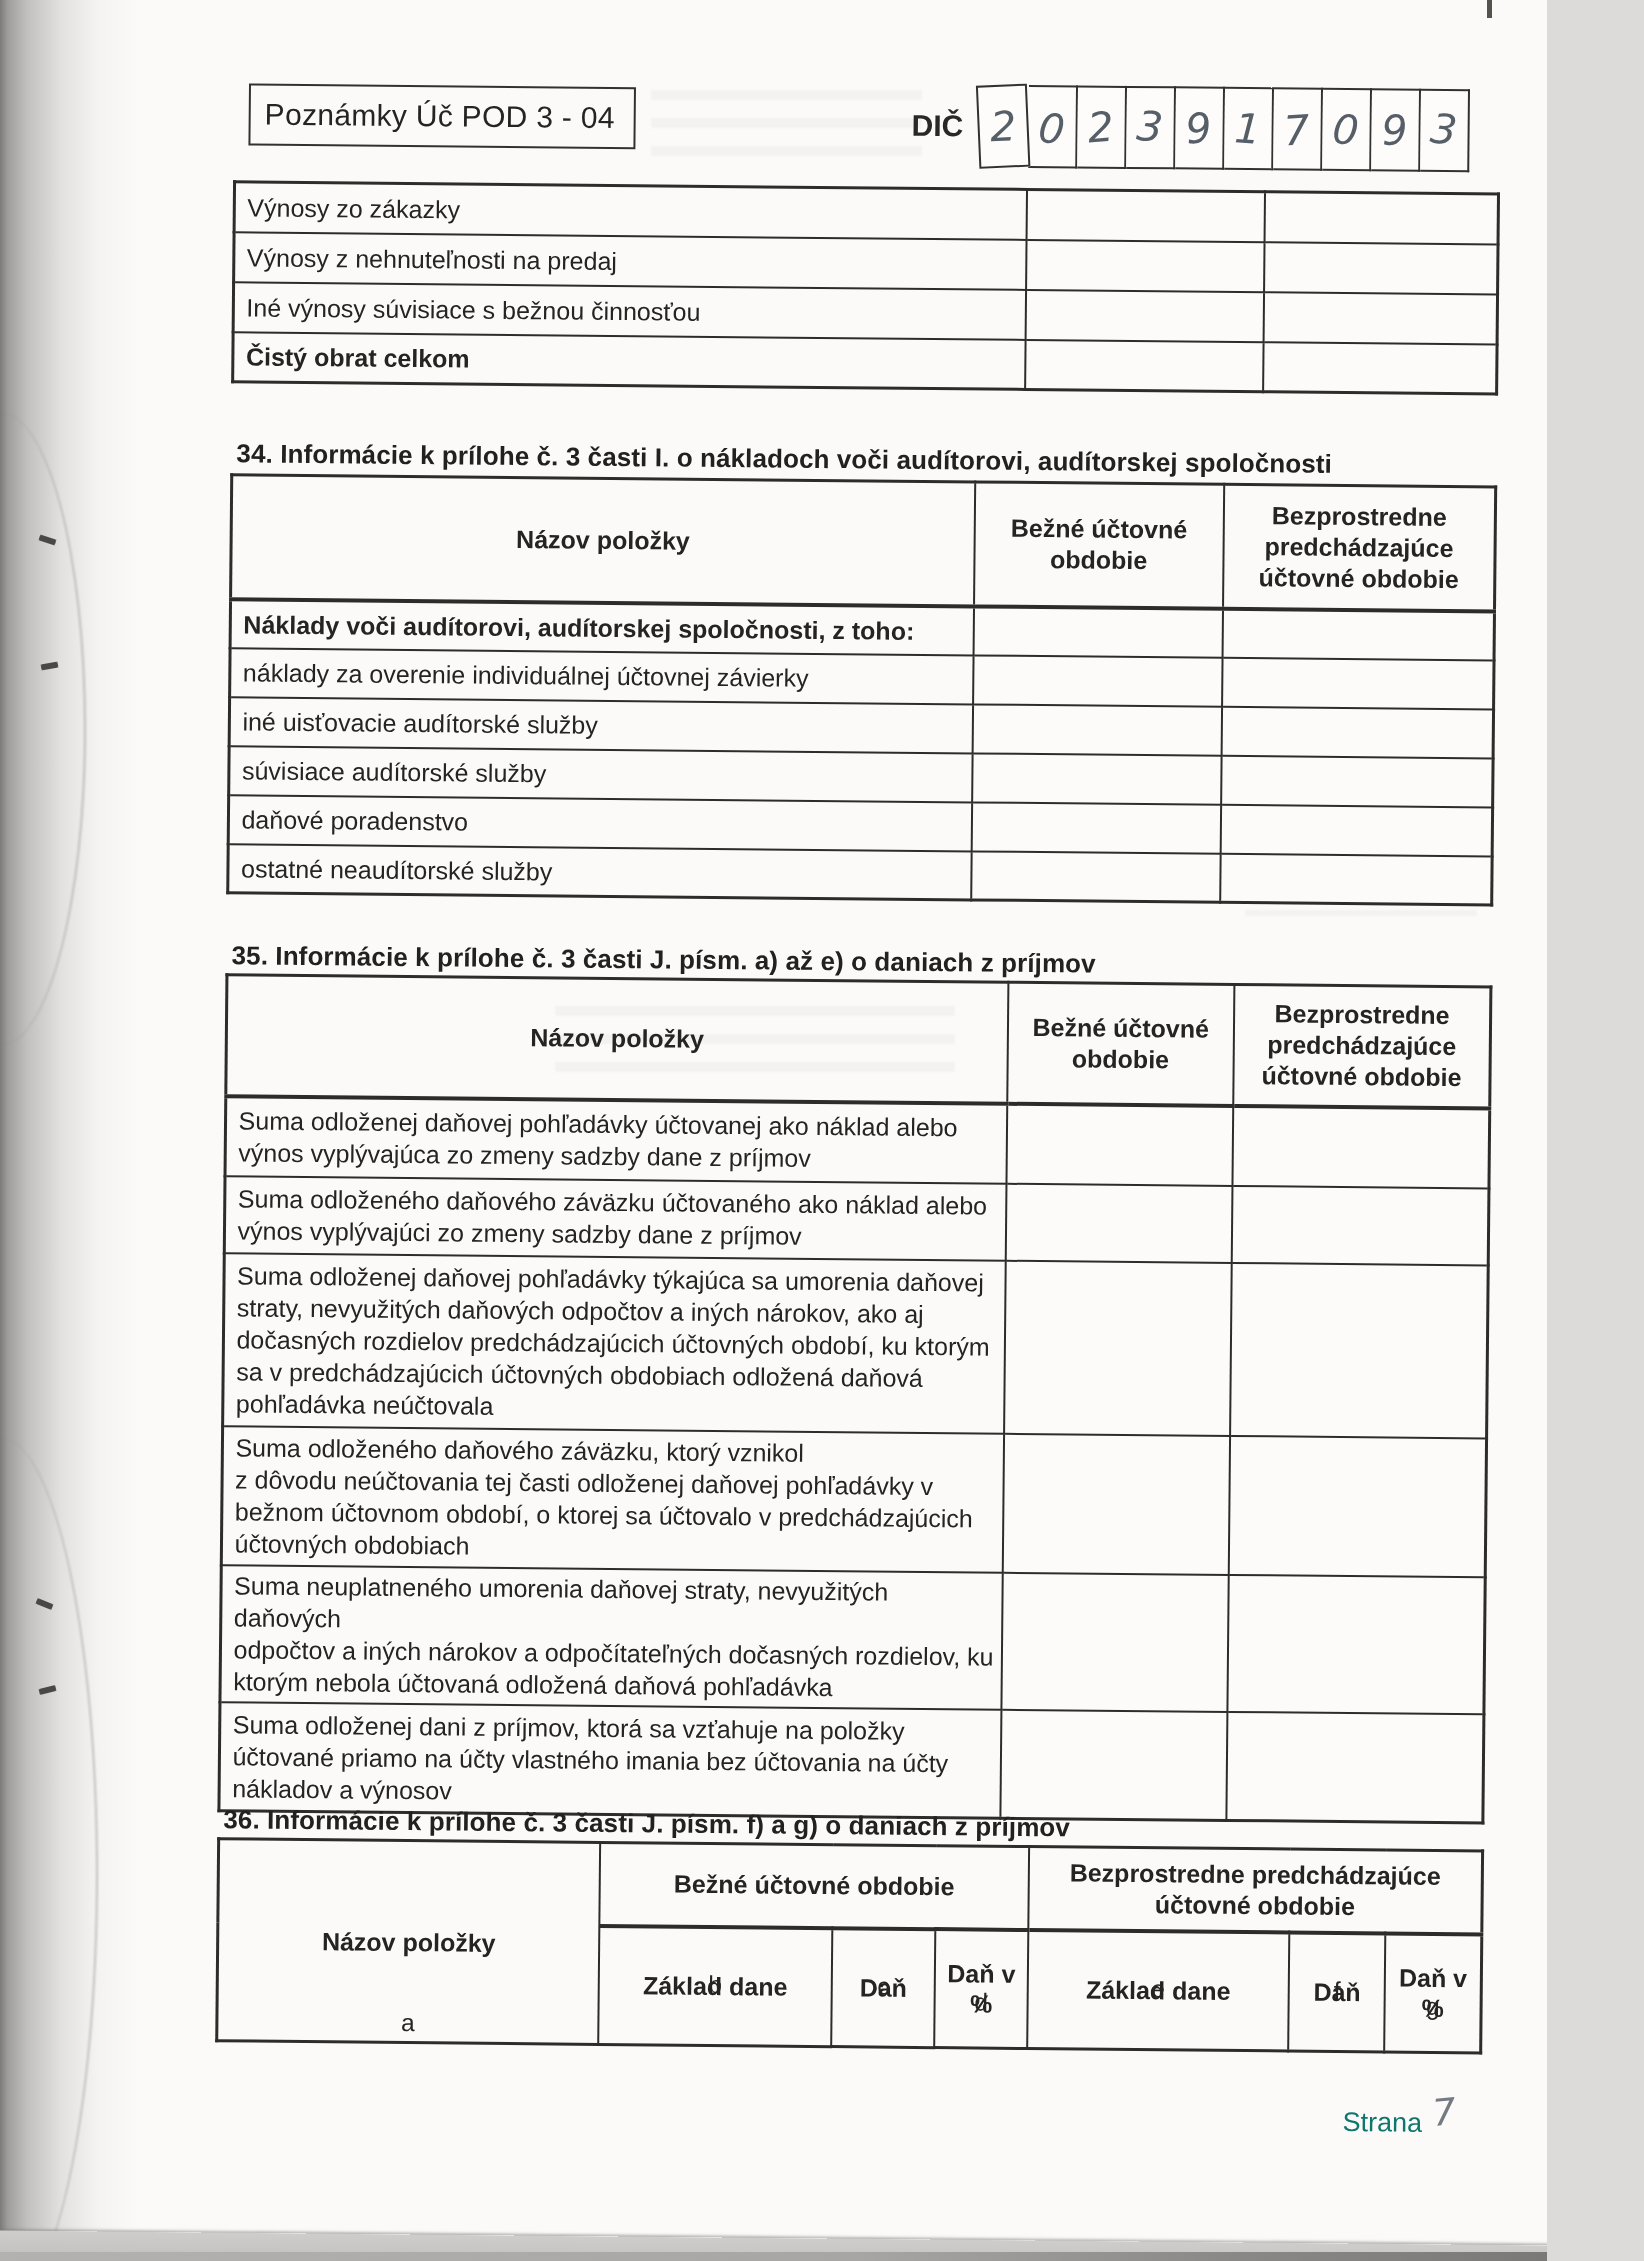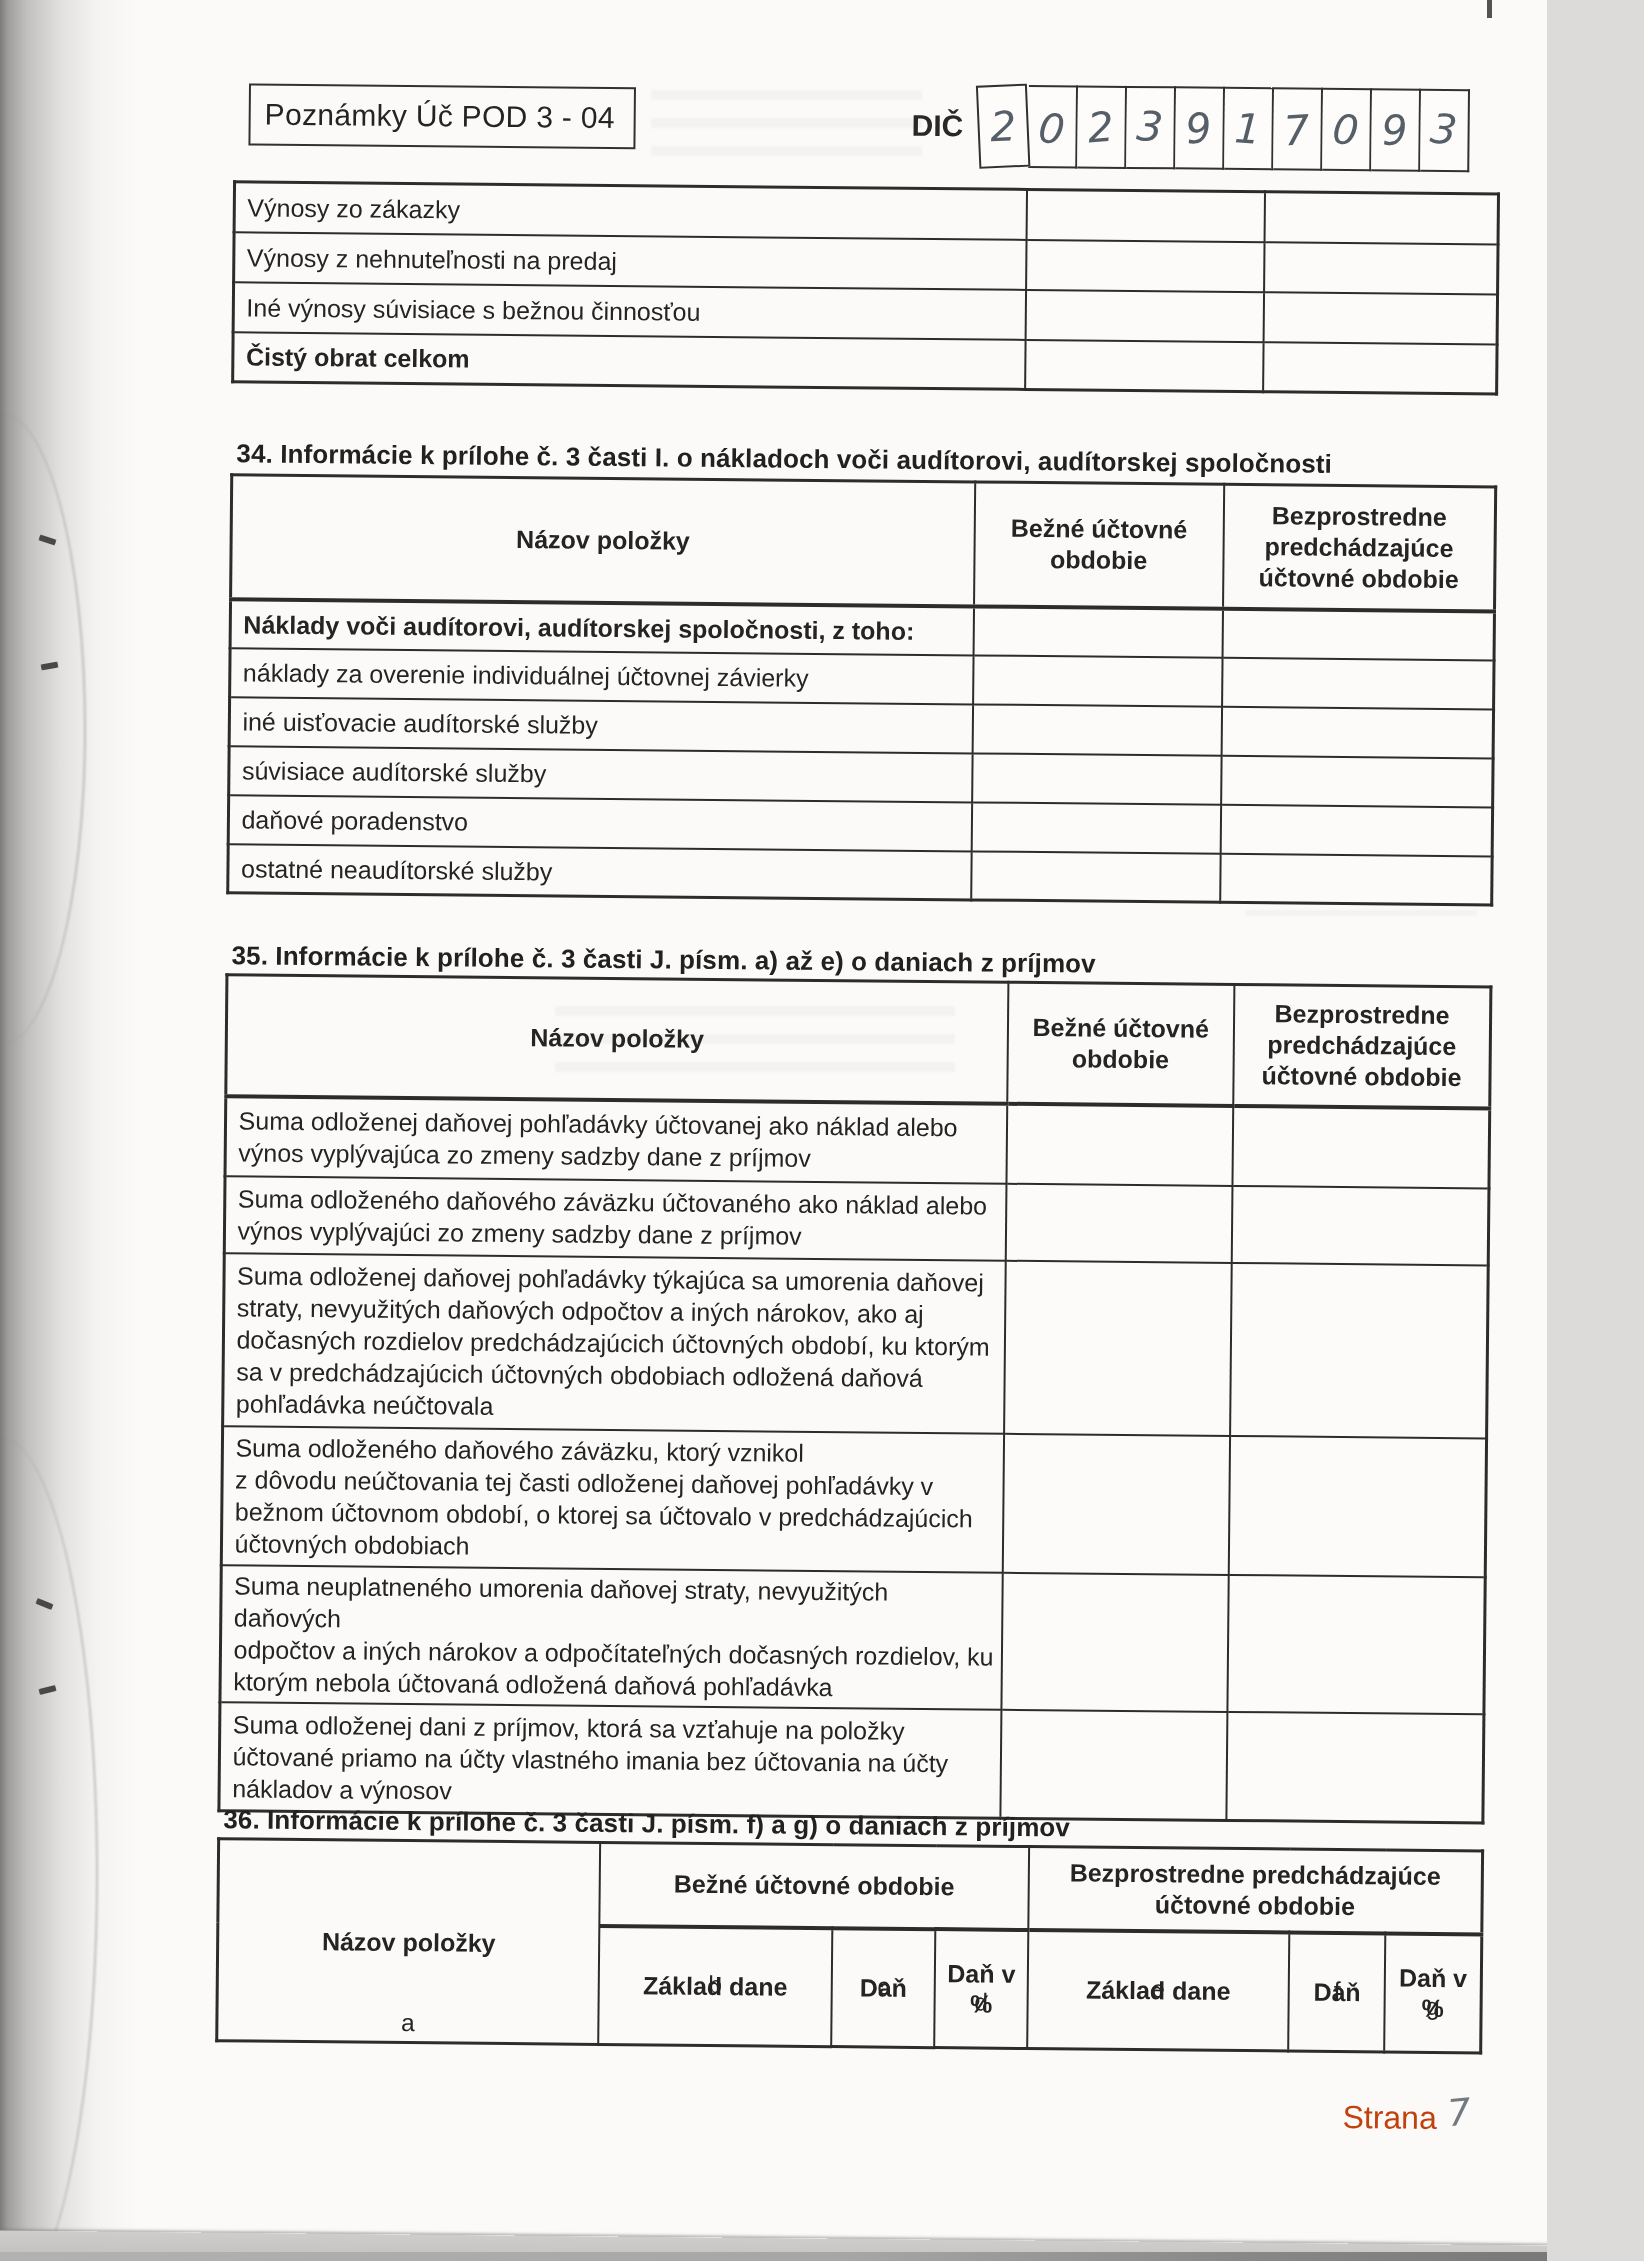--- a/index.html
+++ b/index.html
@@ -96,21 +96,21 @@
   td.pre { white-space:pre-line; line-height:34px; }
 
   
   table.t36 td { vertical-align:middle; text-align:center; }
   table.t36 .cellwrap { position:relative; height:100%; display:flex; flex-direction:column; align-items:center; justify-content:center; }
   table.t36 .lbl { font-weight:700; line-height:30px; padding:0 5.2px; }
   table.t36 .ltr { position:absolute; bottom:2.6px; left:0; right:0; text-align:center; font-size:24.5px; font-weight:400; }
   table.t36 td.grp { border-bottom:4.5px solid #2e2c2a; font-weight:700; line-height:31px; }
 
   .footer { position:absolute; left:1352px; top:2094px; display:flex; align-items:flex-start; }
-  .footer .strana { font-size:32px; color:#c2410c; }
+  .footer .strana { font-size:27px; color:#0f766e;margin-top:8px; }
   .footer .hw7 {
     margin-left:10.3px; font-family:"DejaVu Sans", sans-serif; font-style:italic;
     font-size:37px; line-height:26px; color:#747a82; transform:rotate(-6deg);
   }
 </style>
 </head>
 <body>
 
 <div class="scan">
 

